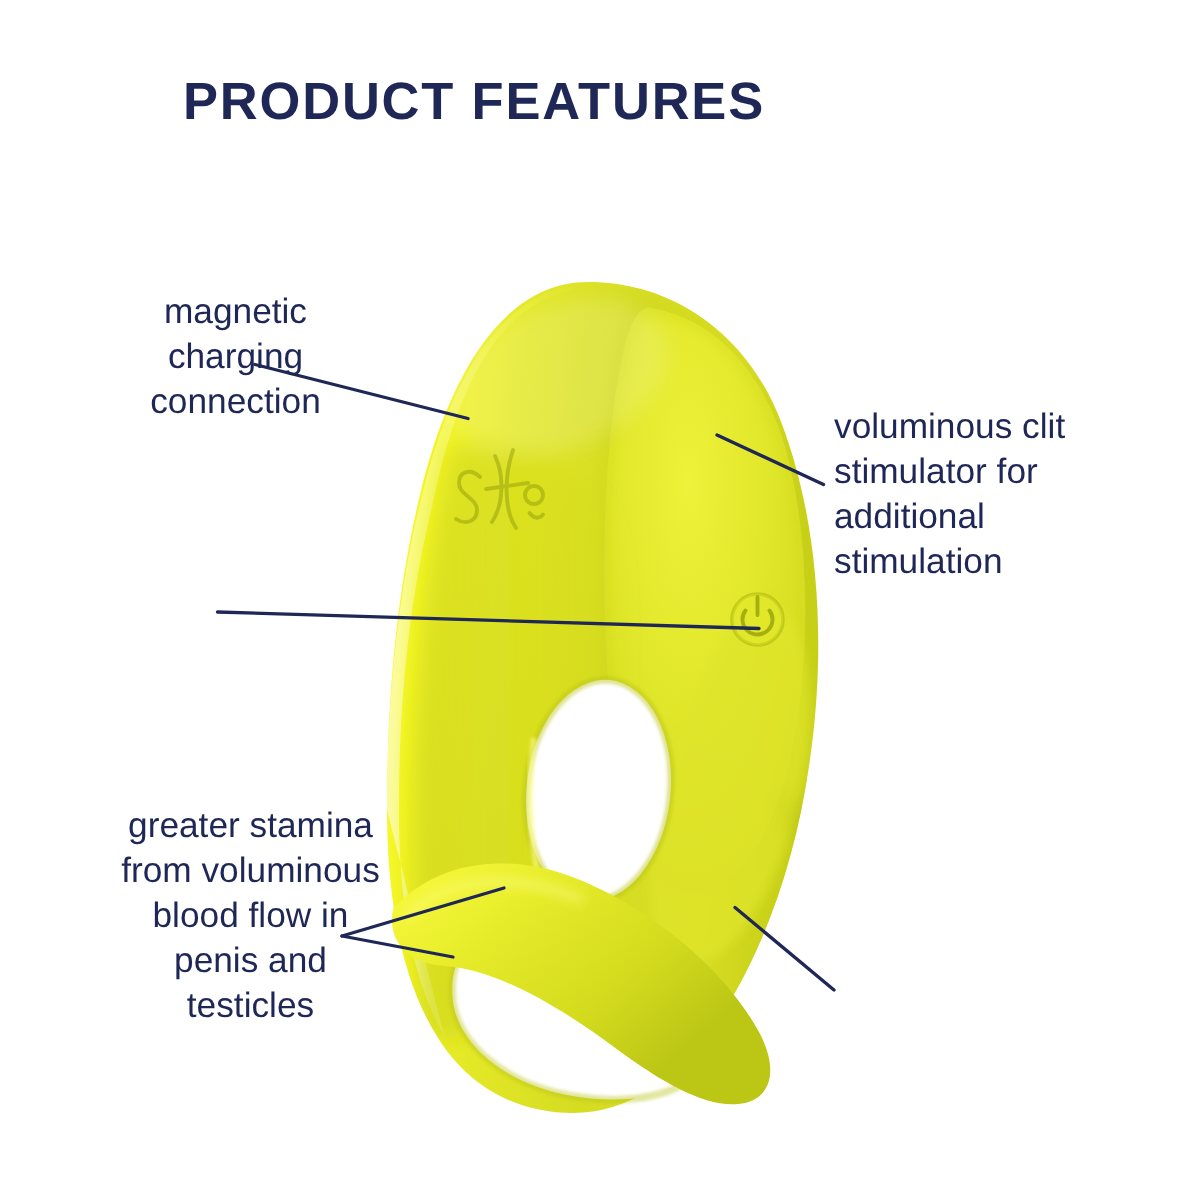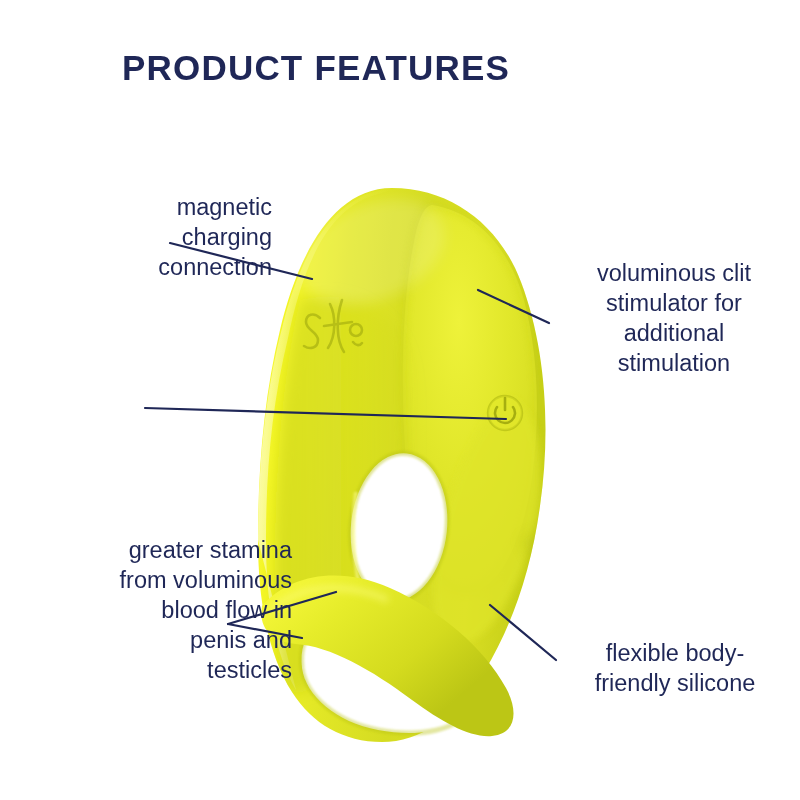--- a/index.html
+++ b/index.html
@@ -33,22 +33,22 @@
 
   
   .callout {
     position: absolute;
     color: #1f2757;
     font-size: 23.5px;
     line-height: 30px;
     font-family: "Liberation Sans", sans-serif;
     white-space: pre-line;
   }
-  .callout.left  { text-align: right; }
-  .callout.right { text-align: center; }
+  .callout.left  { text-align: center; }
+  .callout.right { text-align: left; margin-top: 11px; }
 
   #callout-magnetic  { left: 42px;  top: 192px; width: 230px; }
   #callout-control   { left: 42px;  top: 382px; width: 230px; }
   #callout-stamina   { left: 42px;  top: 535px; width: 250px; }
   #callout-clit      { left: 556px; top: 258px; width: 236px; }
   #callout-silicone  { left: 556px; top: 638px; width: 238px; }
 
   
   #leaders {
     position: absolute;
@@ -255,16 +255,14 @@
 from voluminous
 blood flow in
 penis and
 testicles</div>
 
   <div class="callout right" id="callout-clit">voluminous clit
 stimulator for
 additional
 stimulation</div>
 
-  <div class="callout right" id="callout-silicone">flexible body-
-friendly silicone</div>
 
 </div>
 
 </body></html>

